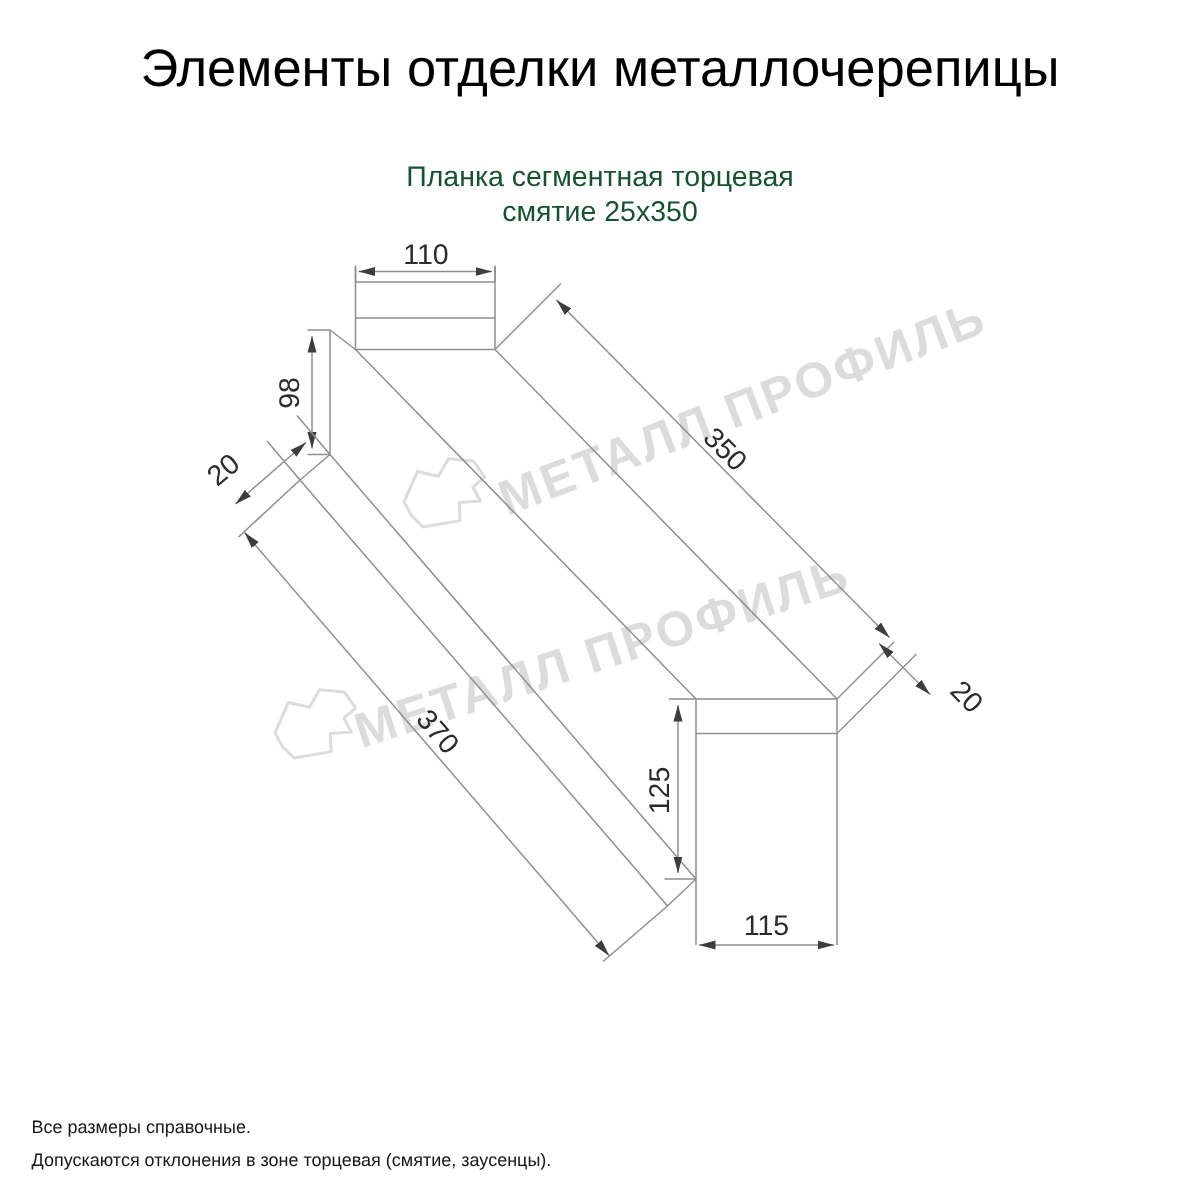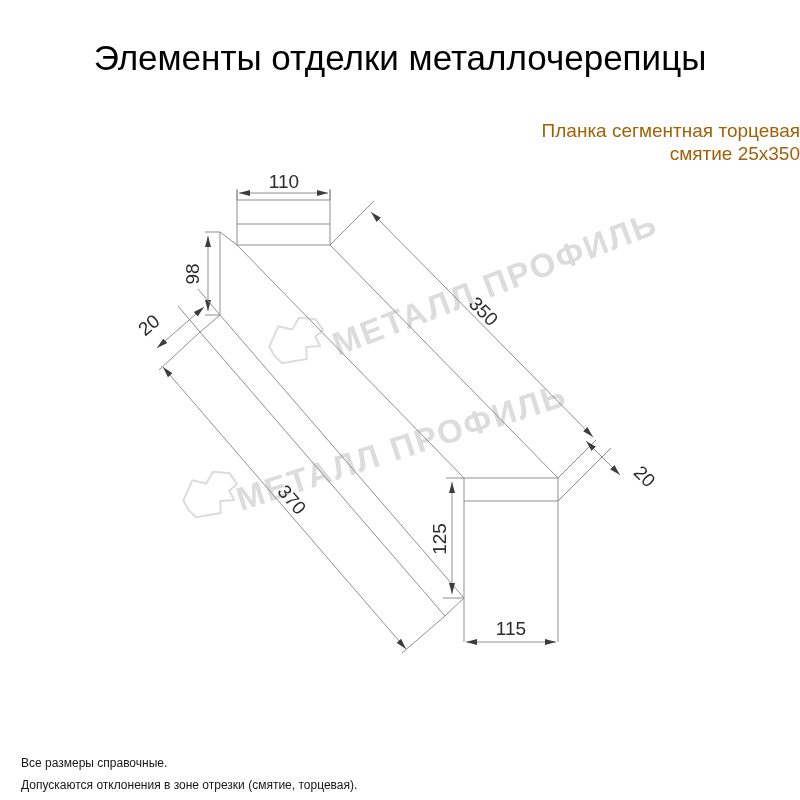--- a/index.html
+++ b/index.html
@@ -1,29 +1,29 @@
 <!DOCTYPE html>
 <html><head>
 <meta charset="utf-8">
 <style>
   html,body{margin:0;padding:0;}
   body{
     width:800px;height:800px;background:#ffffff;
     font-family:"Liberation Sans","DejaVu Sans",sans-serif;
     position:relative;overflow:hidden;
   }
-  .page{position:absolute;inset:0;background:#fff;margin-top:12px;}
+  .page{position:absolute;inset:0;background:#fff;}
   .page-title{
     position:absolute;top:26px;left:0;right:0;
     text-align:center;font-size:35px;font-weight:400;color:#000;
     letter-spacing:0px;margin:0;
   }
   .subtitle{
     position:absolute;top:107px;left:0;right:0;
-    text-align:right;font-size:19px;line-height:23px;color:#a16207;
+    text-align:center;font-size:19px;line-height:23px;color:#14532d;
   }
   .drawing-svg{position:absolute;left:0;top:0;}
   .notes{
     position:absolute;left:21px;top:741px;
     font-size:12px;line-height:21.5px;color:#161616;
   }
   
   .edge{stroke:#8f8f8f;stroke-width:1;fill:none;}
   .dimline{stroke:#8f8f8f;stroke-width:1;fill:none;}
   .dimtext{fill:#2b2b2b;font-size:19px;font-family:"Liberation Sans","DejaVu Sans",sans-serif;}
@@ -123,16 +123,16 @@
     </g>
 
     <g>
       <line class="dimline" x1="586" y1="429" x2="620" y2="463" marker-start="url(#arr)" marker-end="url(#arr)"></line>
       <text class="dimtext" text-anchor="middle" transform="translate(640,469) rotate(45)">20</text>
     </g>
   </svg>
 
   <div class="notes">
     <div>Все размеры справочные.</div>
-    <div>Допускаются отклонения в зоне отрезки (смятие, торцевая).</div>
+    <div>Допускаются отклонения в зоне торцевая (смятие, заусенцы).</div>
   </div>
 
 </div>
 
 </body></html>

